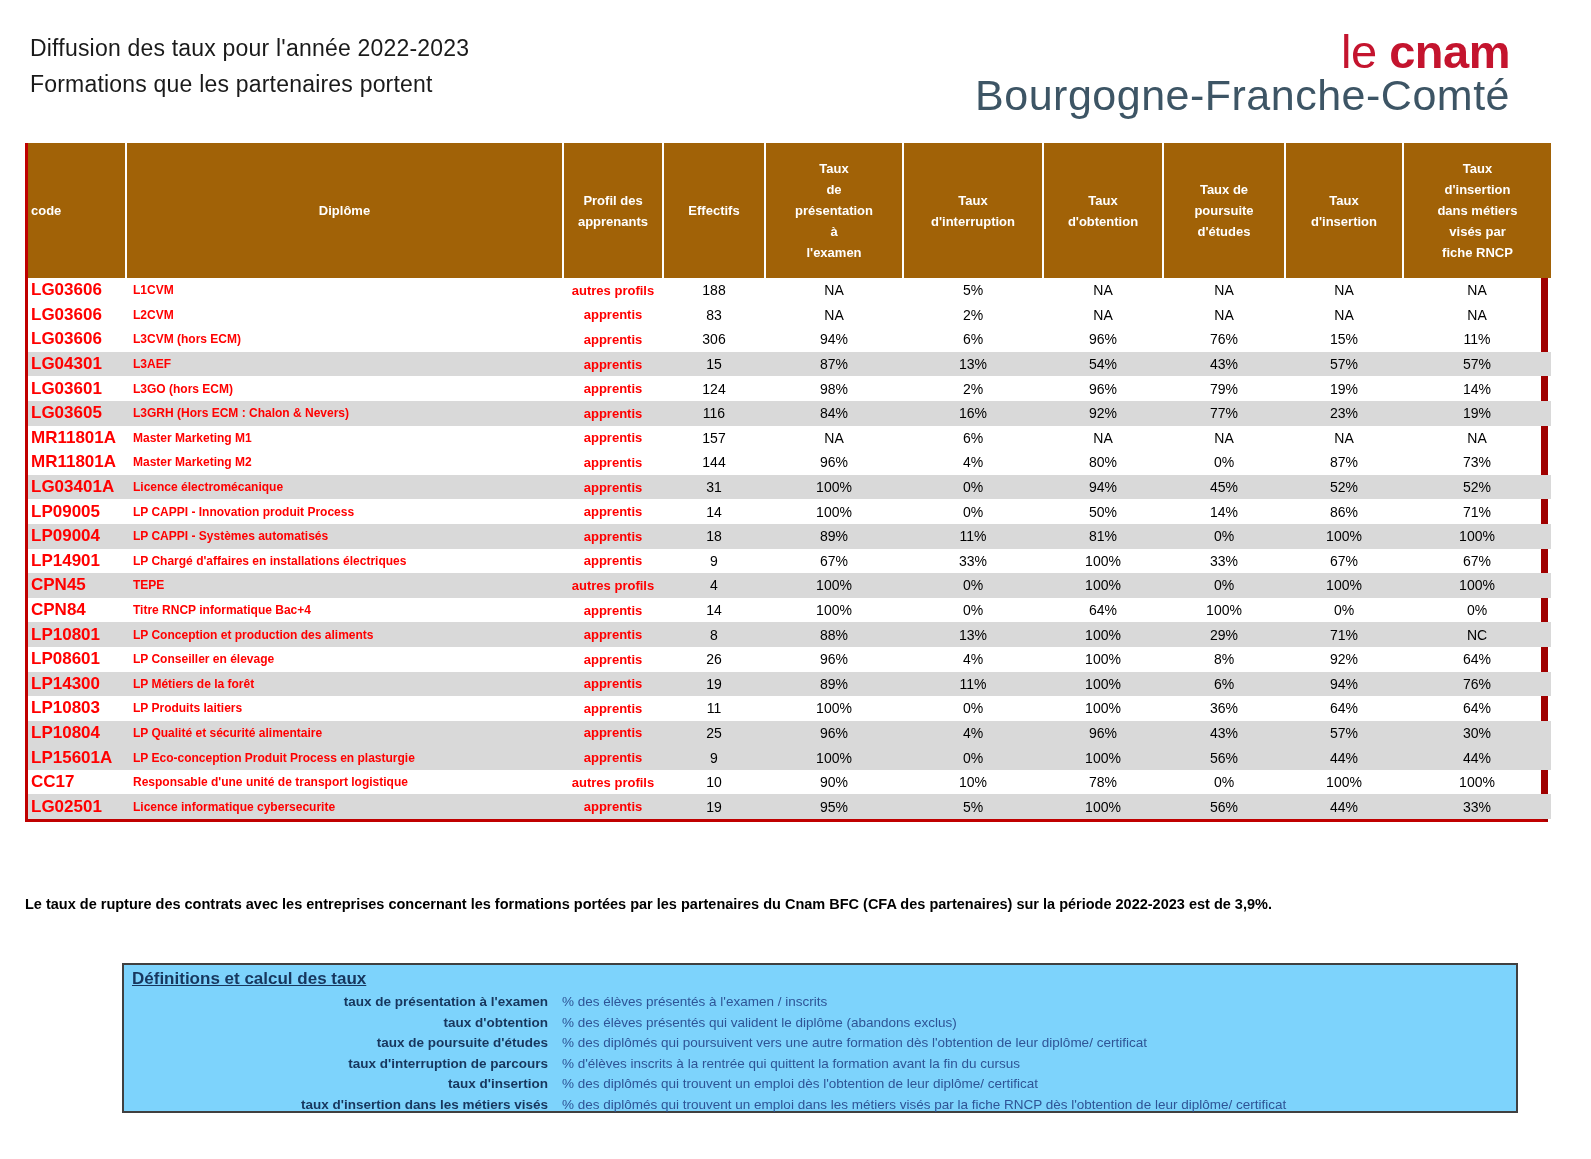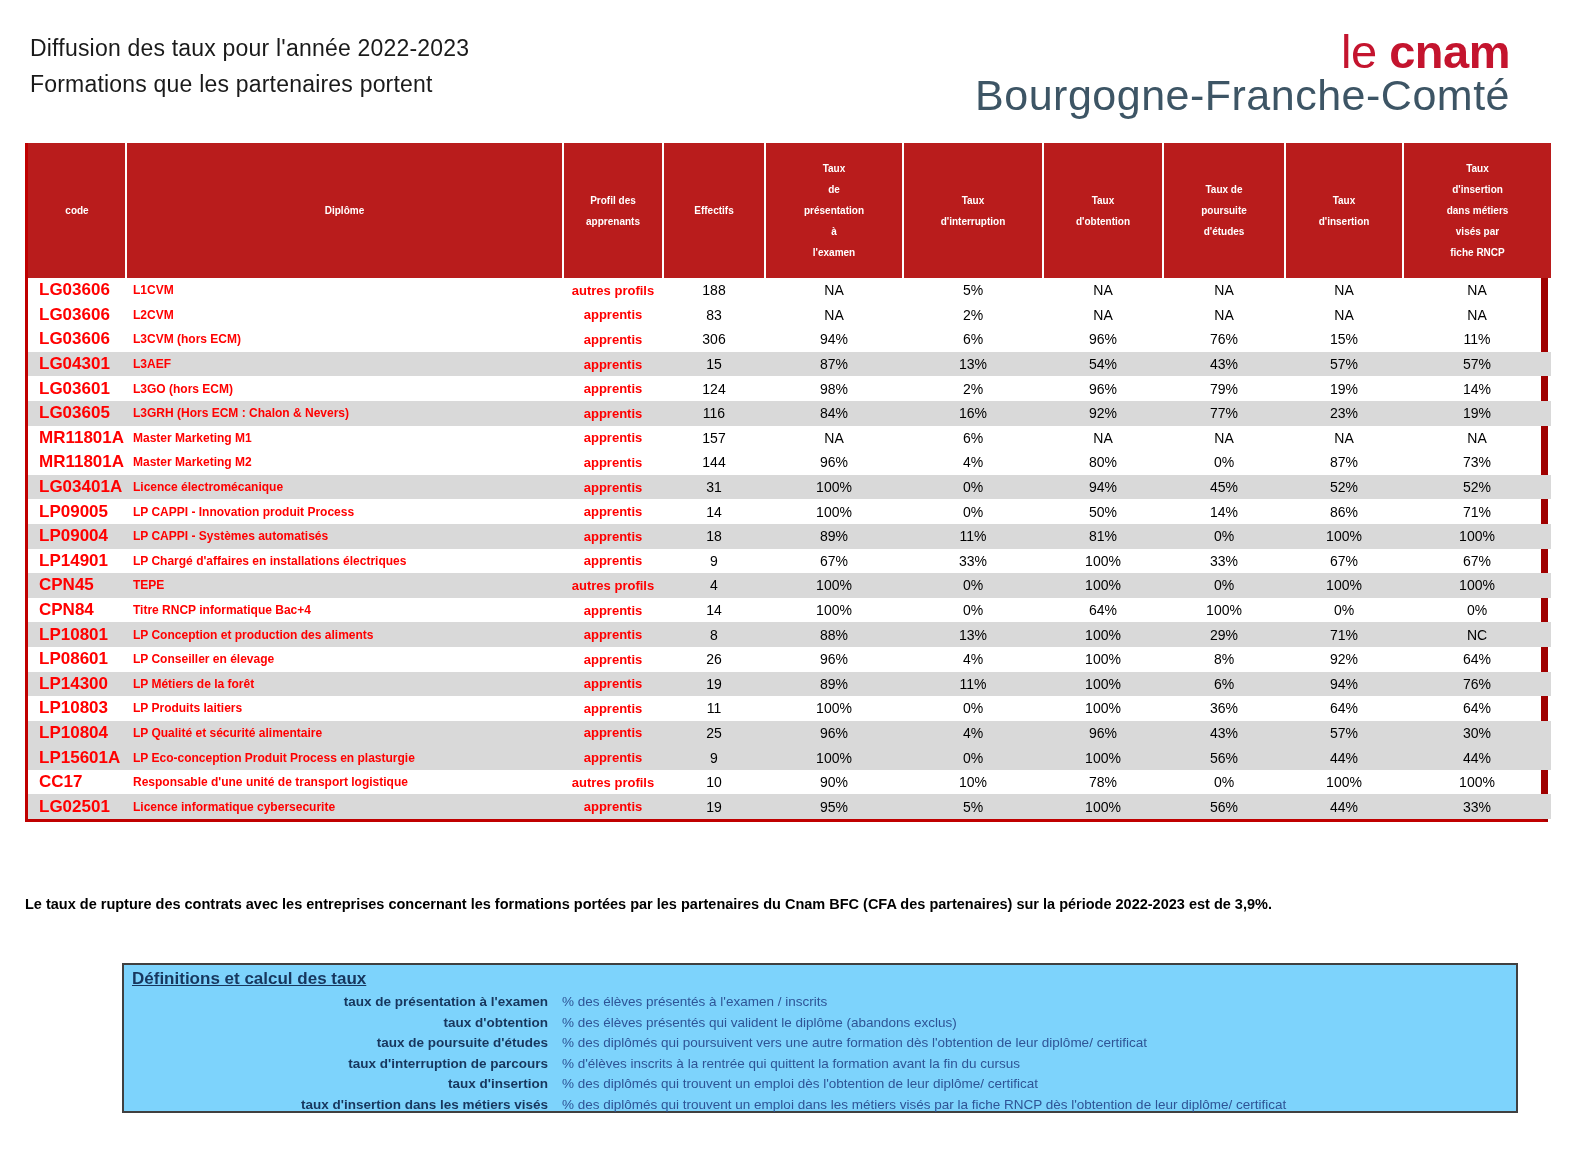--- a/index.html
+++ b/index.html
@@ -34,43 +34,43 @@
     position: absolute;
     left: 25px;
     top: 143px;
     width: 1523px;
     border-left: 3px solid #C00000;
     border-right: 7px solid #A00000;
     border-bottom: 3px solid #C00000;
   }
   table { border-collapse: collapse; table-layout: fixed; width: 100%; }
   thead th {
-    background: #b91c1c;
+    background: #a16207;
     color: #ffffff;
     font-weight: 700;
-    font-size: 10px;
+    font-size: 13px;
     line-height: 21px;
     text-align: center;
     vertical-align: middle;
     white-space: pre-line;
     height: 135px;
     border-left: 2px solid #ffffff;
     padding: 2px;
   }
-  thead th:first-child { border-left: none; text-align: center; padding-left: 3px; }
+  thead th:first-child { border-left: none; text-align: left; padding-left: 3px; }
   thead th.th-diplome { text-align: center; }
   tbody td {
     height: 24.6px;
     vertical-align: middle;
     padding: 0;
     white-space: nowrap;
     overflow: hidden;
   }
   tbody tr.shaded td { background: #D9D9D9; }
-  .cell-code   { color: #FF0000; font-weight: 700; font-size: 17px; padding-left: 11px; }
+  .cell-code   { color: #FF0000; font-weight: 700; font-size: 17px; padding-left: 3px; }
   .cell-diplome{ color: #FF0000; font-weight: 700; font-size: 12px; padding-left: 7px; }
   .cell-profil { color: #FF0000; font-weight: 700; font-size: 13px; text-align: center; }
   .cell-num    { color: #000000; font-weight: 400; font-size: 14px; text-align: center; }
 
   
   .footnote {
     position: absolute;
     top: 896px;
     left: 25px;
     width: 1523px;

